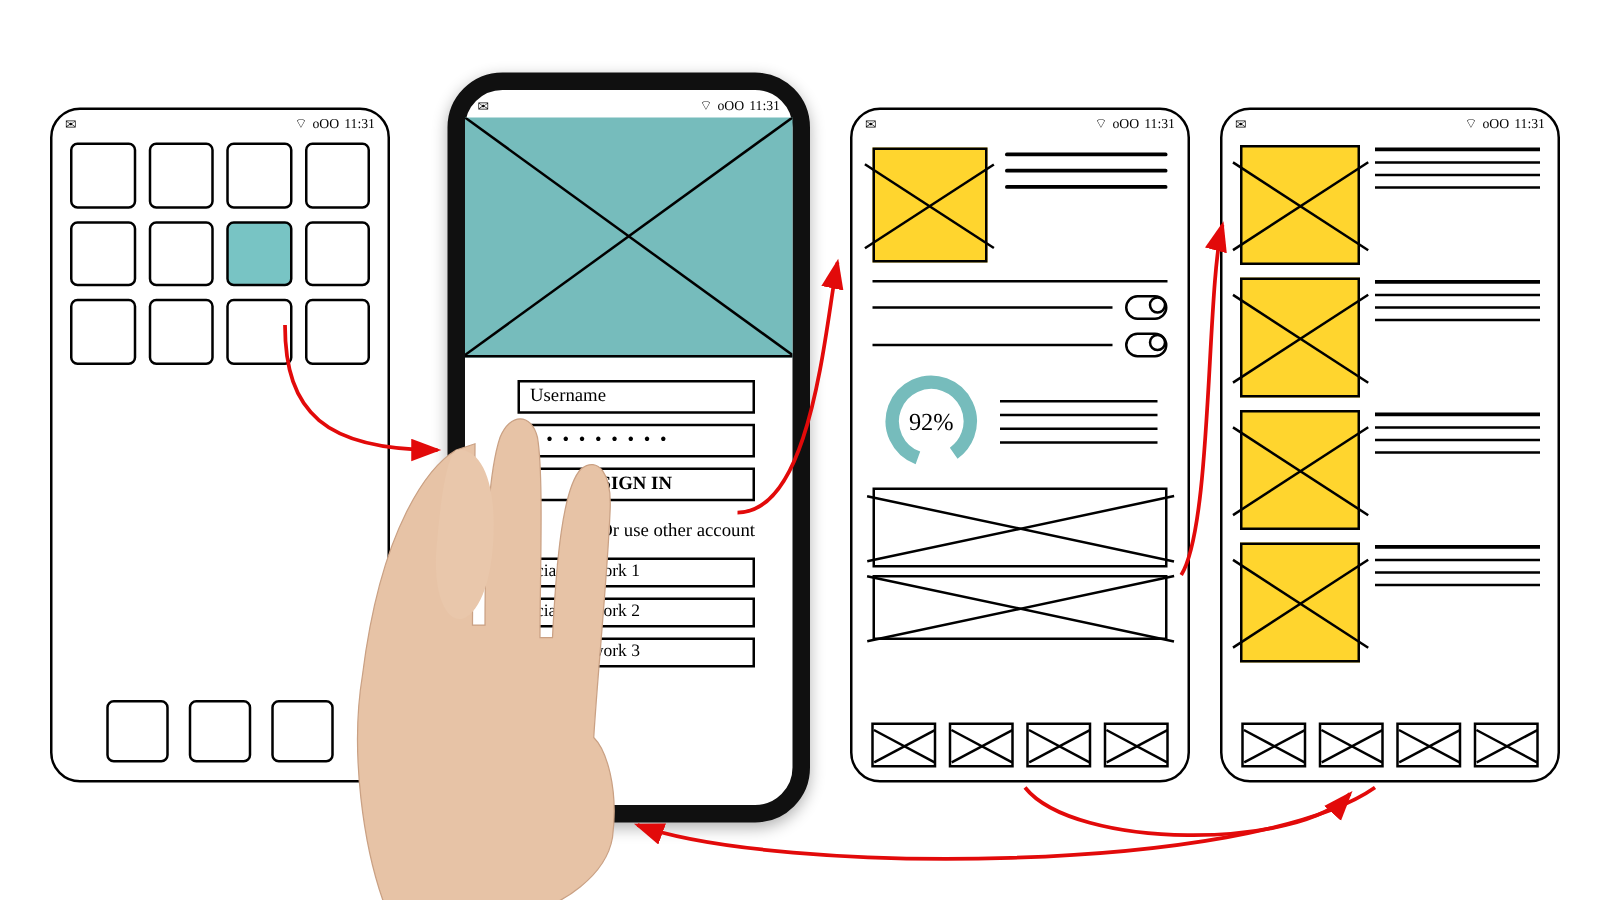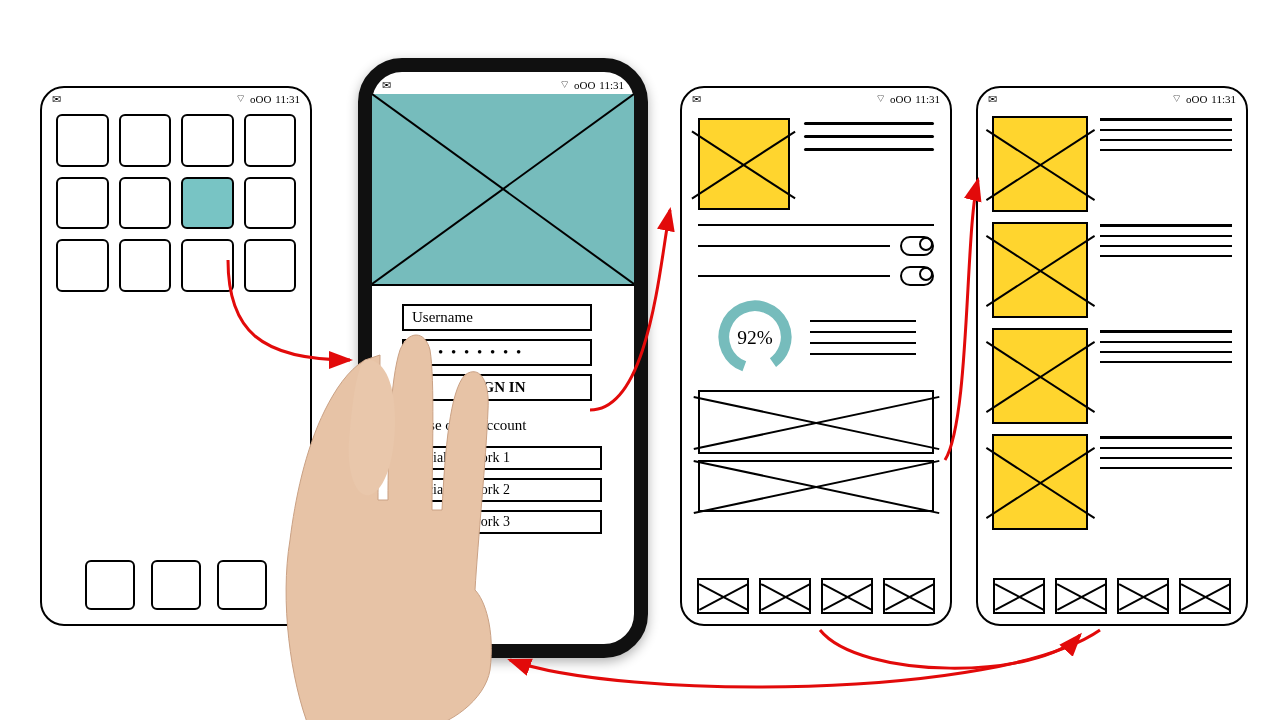--- a/index.html
+++ b/index.html
@@ -9,42 +9,42 @@
   .status-right{display:flex;gap:4px;align-items:center;}
   .grid4{display:grid;grid-template-columns:repeat(4,1fr);gap:10px;padding:6px 14px;}
   .icon-box{border:2px solid #000;border-radius:6px;aspect-ratio:1/1;background:#fff;}
   .icon-highlight{background:#78c4c4;}
   .dock{position:absolute;bottom:14px;left:0;right:0;display:flex;justify-content:center;gap:16px;}
   .dock .icon-box{width:46px;height:46px;}
   
   .real-phone{position:absolute;border:14px solid #101010;border-radius:44px;background:#fff;box-sizing:border-box;box-shadow:0 4px 12px rgba(0,0,0,.3);}
   .hero{background:#76bcbc;height:190px;position:relative;border-bottom:2px solid #000;}
   .hero svg{position:absolute;inset:0;}
-  .form{padding:18px 30px 4px 30px;display:flex;flex-direction:column;align-items:flex-start;gap:8px;}
+  .form{padding:18px 30px 4px 30px;display:flex;flex-direction:column;align-items:flex-end;gap:8px;}
   .field{border:2px solid #000;width:170px;padding:3px 8px;font-size:15px;text-align:left;font-family:inherit;}
   .caption{font-size:15px;margin:8px 0 4px 0;}
   .social{border:2px solid #000;width:180px;padding:2px 8px;font-size:14px;text-align:left;}
   
   .profile-top{display:flex;gap:14px;padding:10px 16px;}
   .thumb{width:88px;height:88px;border:2px solid #000;background:#ffd52e;position:relative;flex:none;}
   .thumb::before,.thumb::after{content:"";position:absolute;background:#000;height:2px;width:140%;top:50%;left:-20%;}
   .thumb::before{transform:rotate(33deg);}
   .thumb::after{transform:rotate(-33deg);}
   .lines{flex:1;display:flex;flex-direction:column;gap:10px;padding-top:4px;}
   .lines div{height:3px;background:#000;border-radius:2px;}
   
   .rows{padding:4px 16px;display:flex;flex-direction:column;gap:10px;}
   .row-line{height:2px;background:#000;}
   .row-with-toggle{display:flex;align-items:center;}
   .row-with-toggle .row-line{flex:1;}
   .toggle{width:30px;height:16px;border:2px solid #000;border-radius:10px;margin-left:10px;position:relative;}
   .toggle::after{content:"";position:absolute;width:10px;height:10px;border:2px solid #000;border-radius:50%;top:-1px;}
   .toggle.on::after{right:-1px;}
   
-  .gauge{display:flex;align-items:center;gap:16px;padding:8px 34px;justify-content:space-between;}
+  .gauge{display:flex;align-items:center;gap:16px;padding:8px 24px;justify-content:space-between;}
   .gauge-lines{flex:1;display:flex;flex-direction:column;gap:9px;}
   .gauge-lines div{height:2px;background:#000;}
   
   .wide-box{margin:6px 16px;height:60px;border:2px solid #000;position:relative;}
   .wide-box::before,.wide-box::after{content:"";position:absolute;background:#000;height:1.5px;width:108%;top:50%;left:-4%;}
   .wide-box::before{transform:rotate(12deg);}
   .wide-box::after{transform:rotate(-12deg);}
   
   .tabbar{position:absolute;bottom:10px;left:0;right:0;display:flex;justify-content:center;gap:10px;}
   .tab{width:48px;height:32px;border:2px solid #000;position:relative;}

